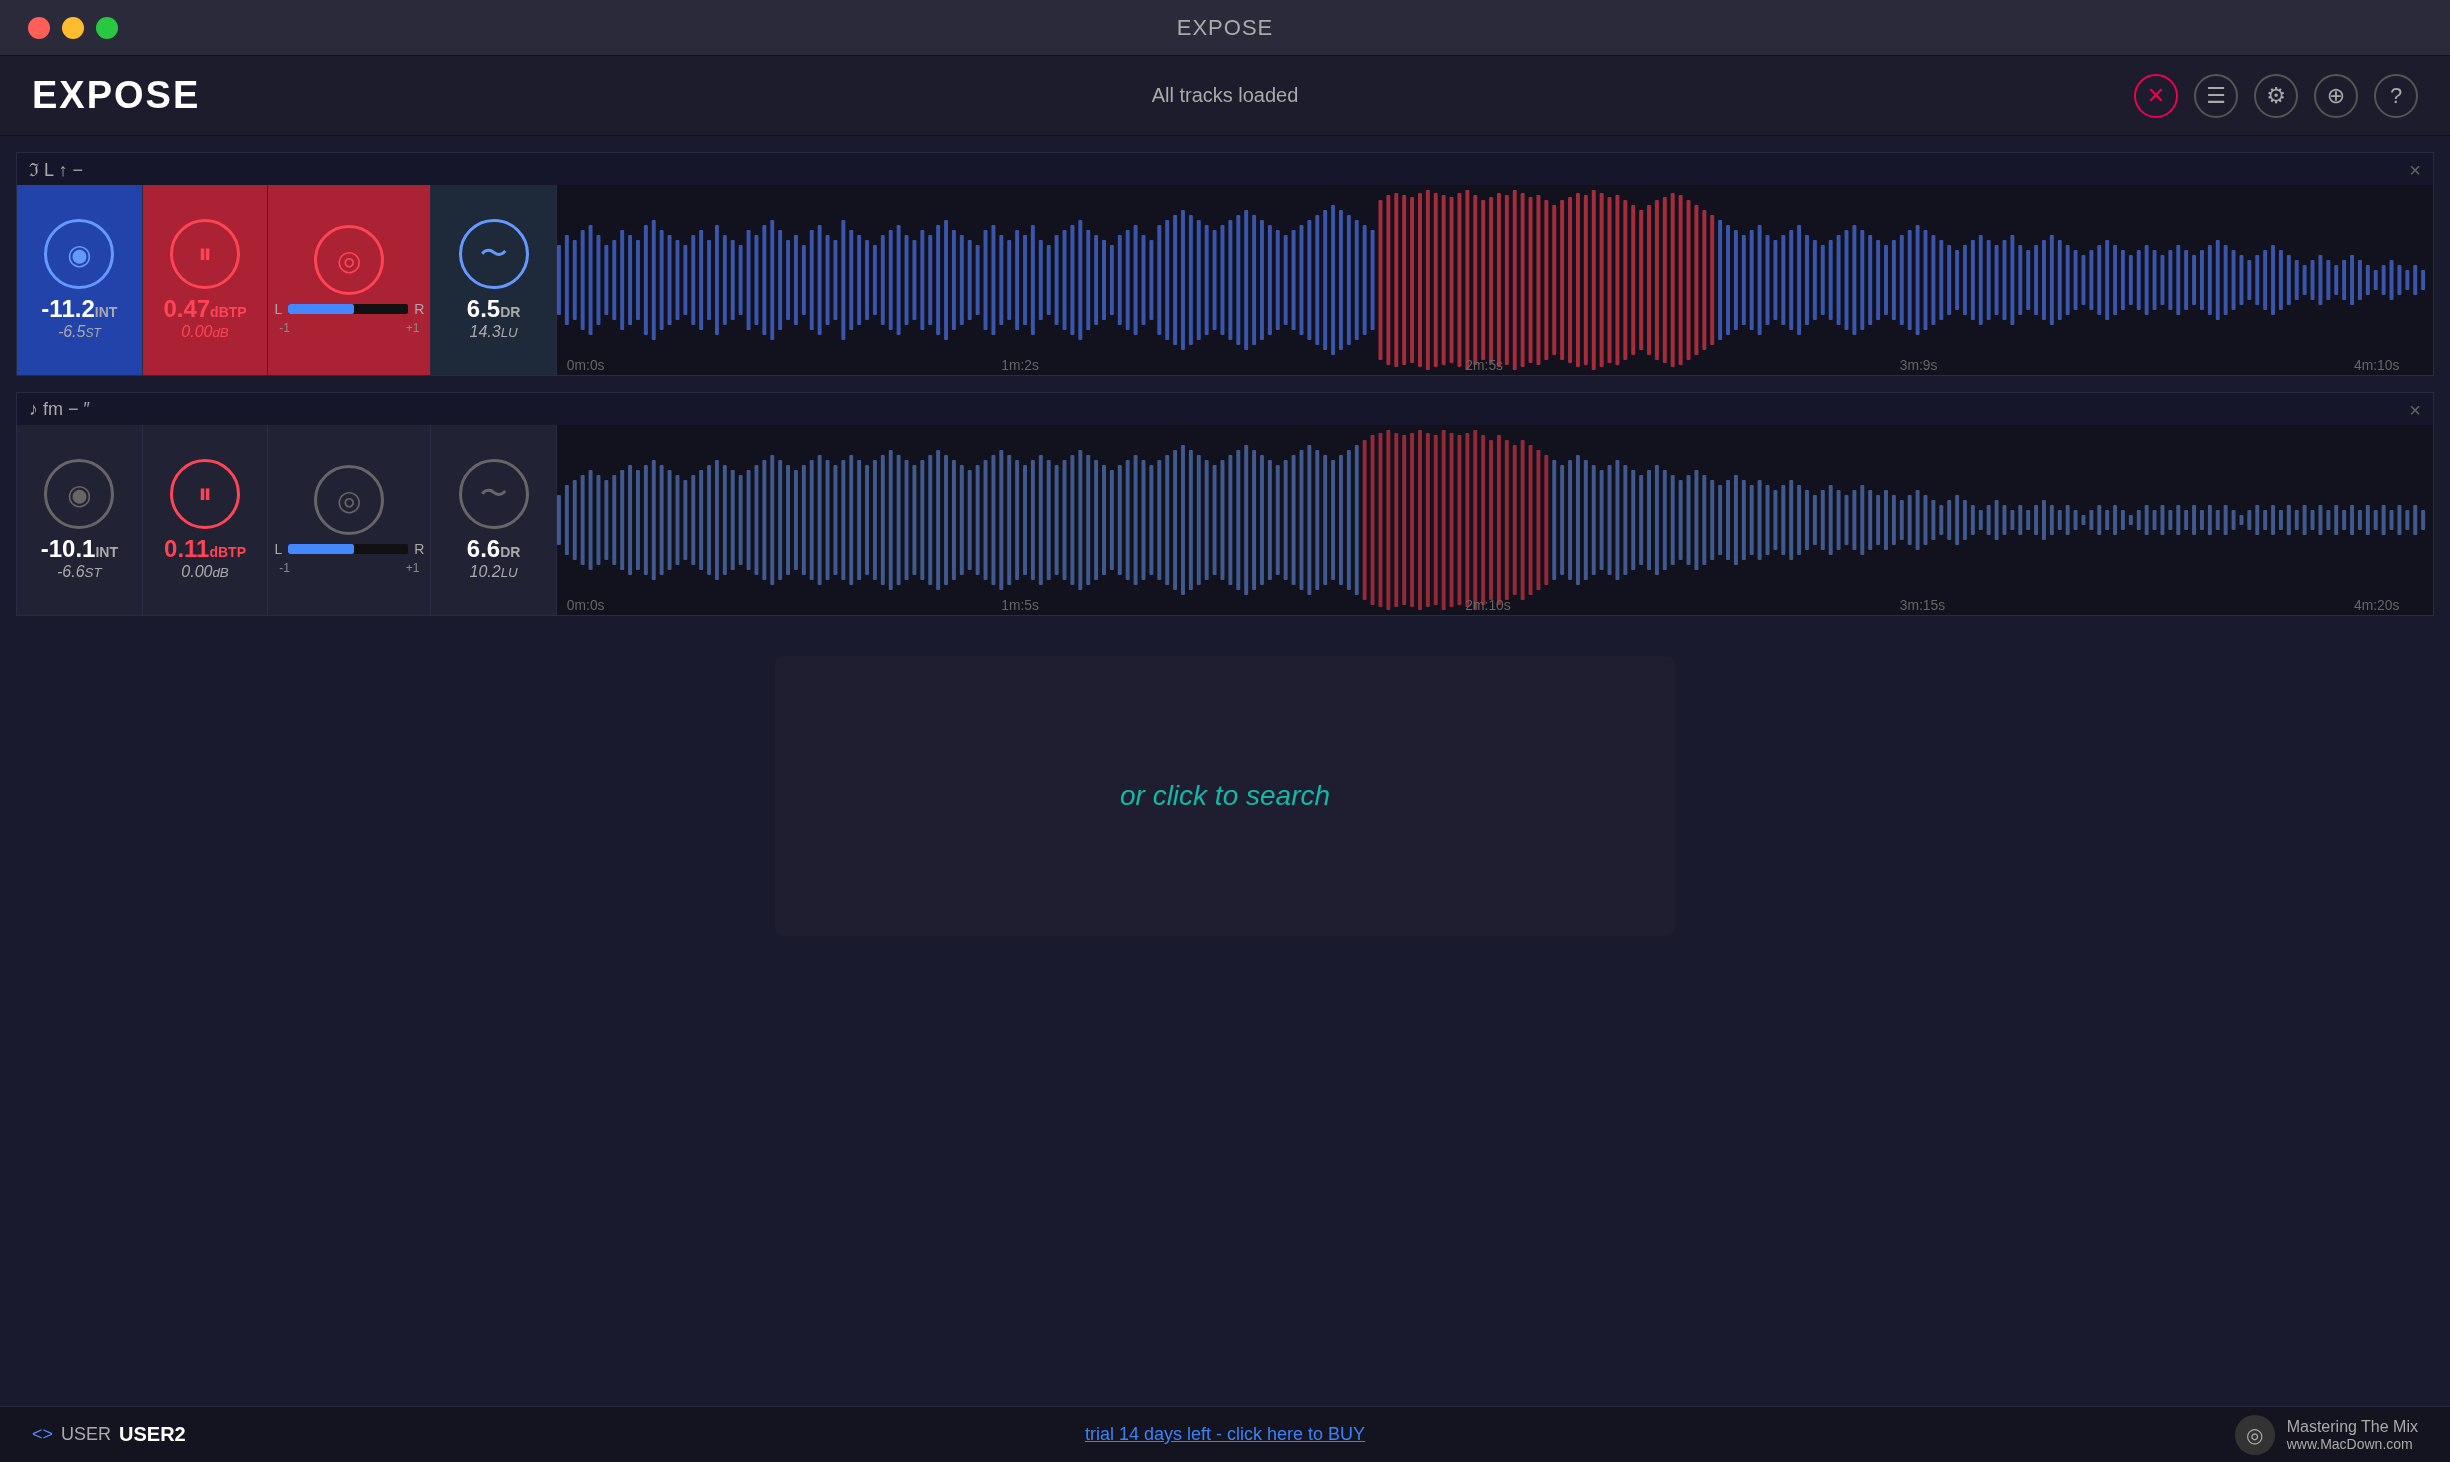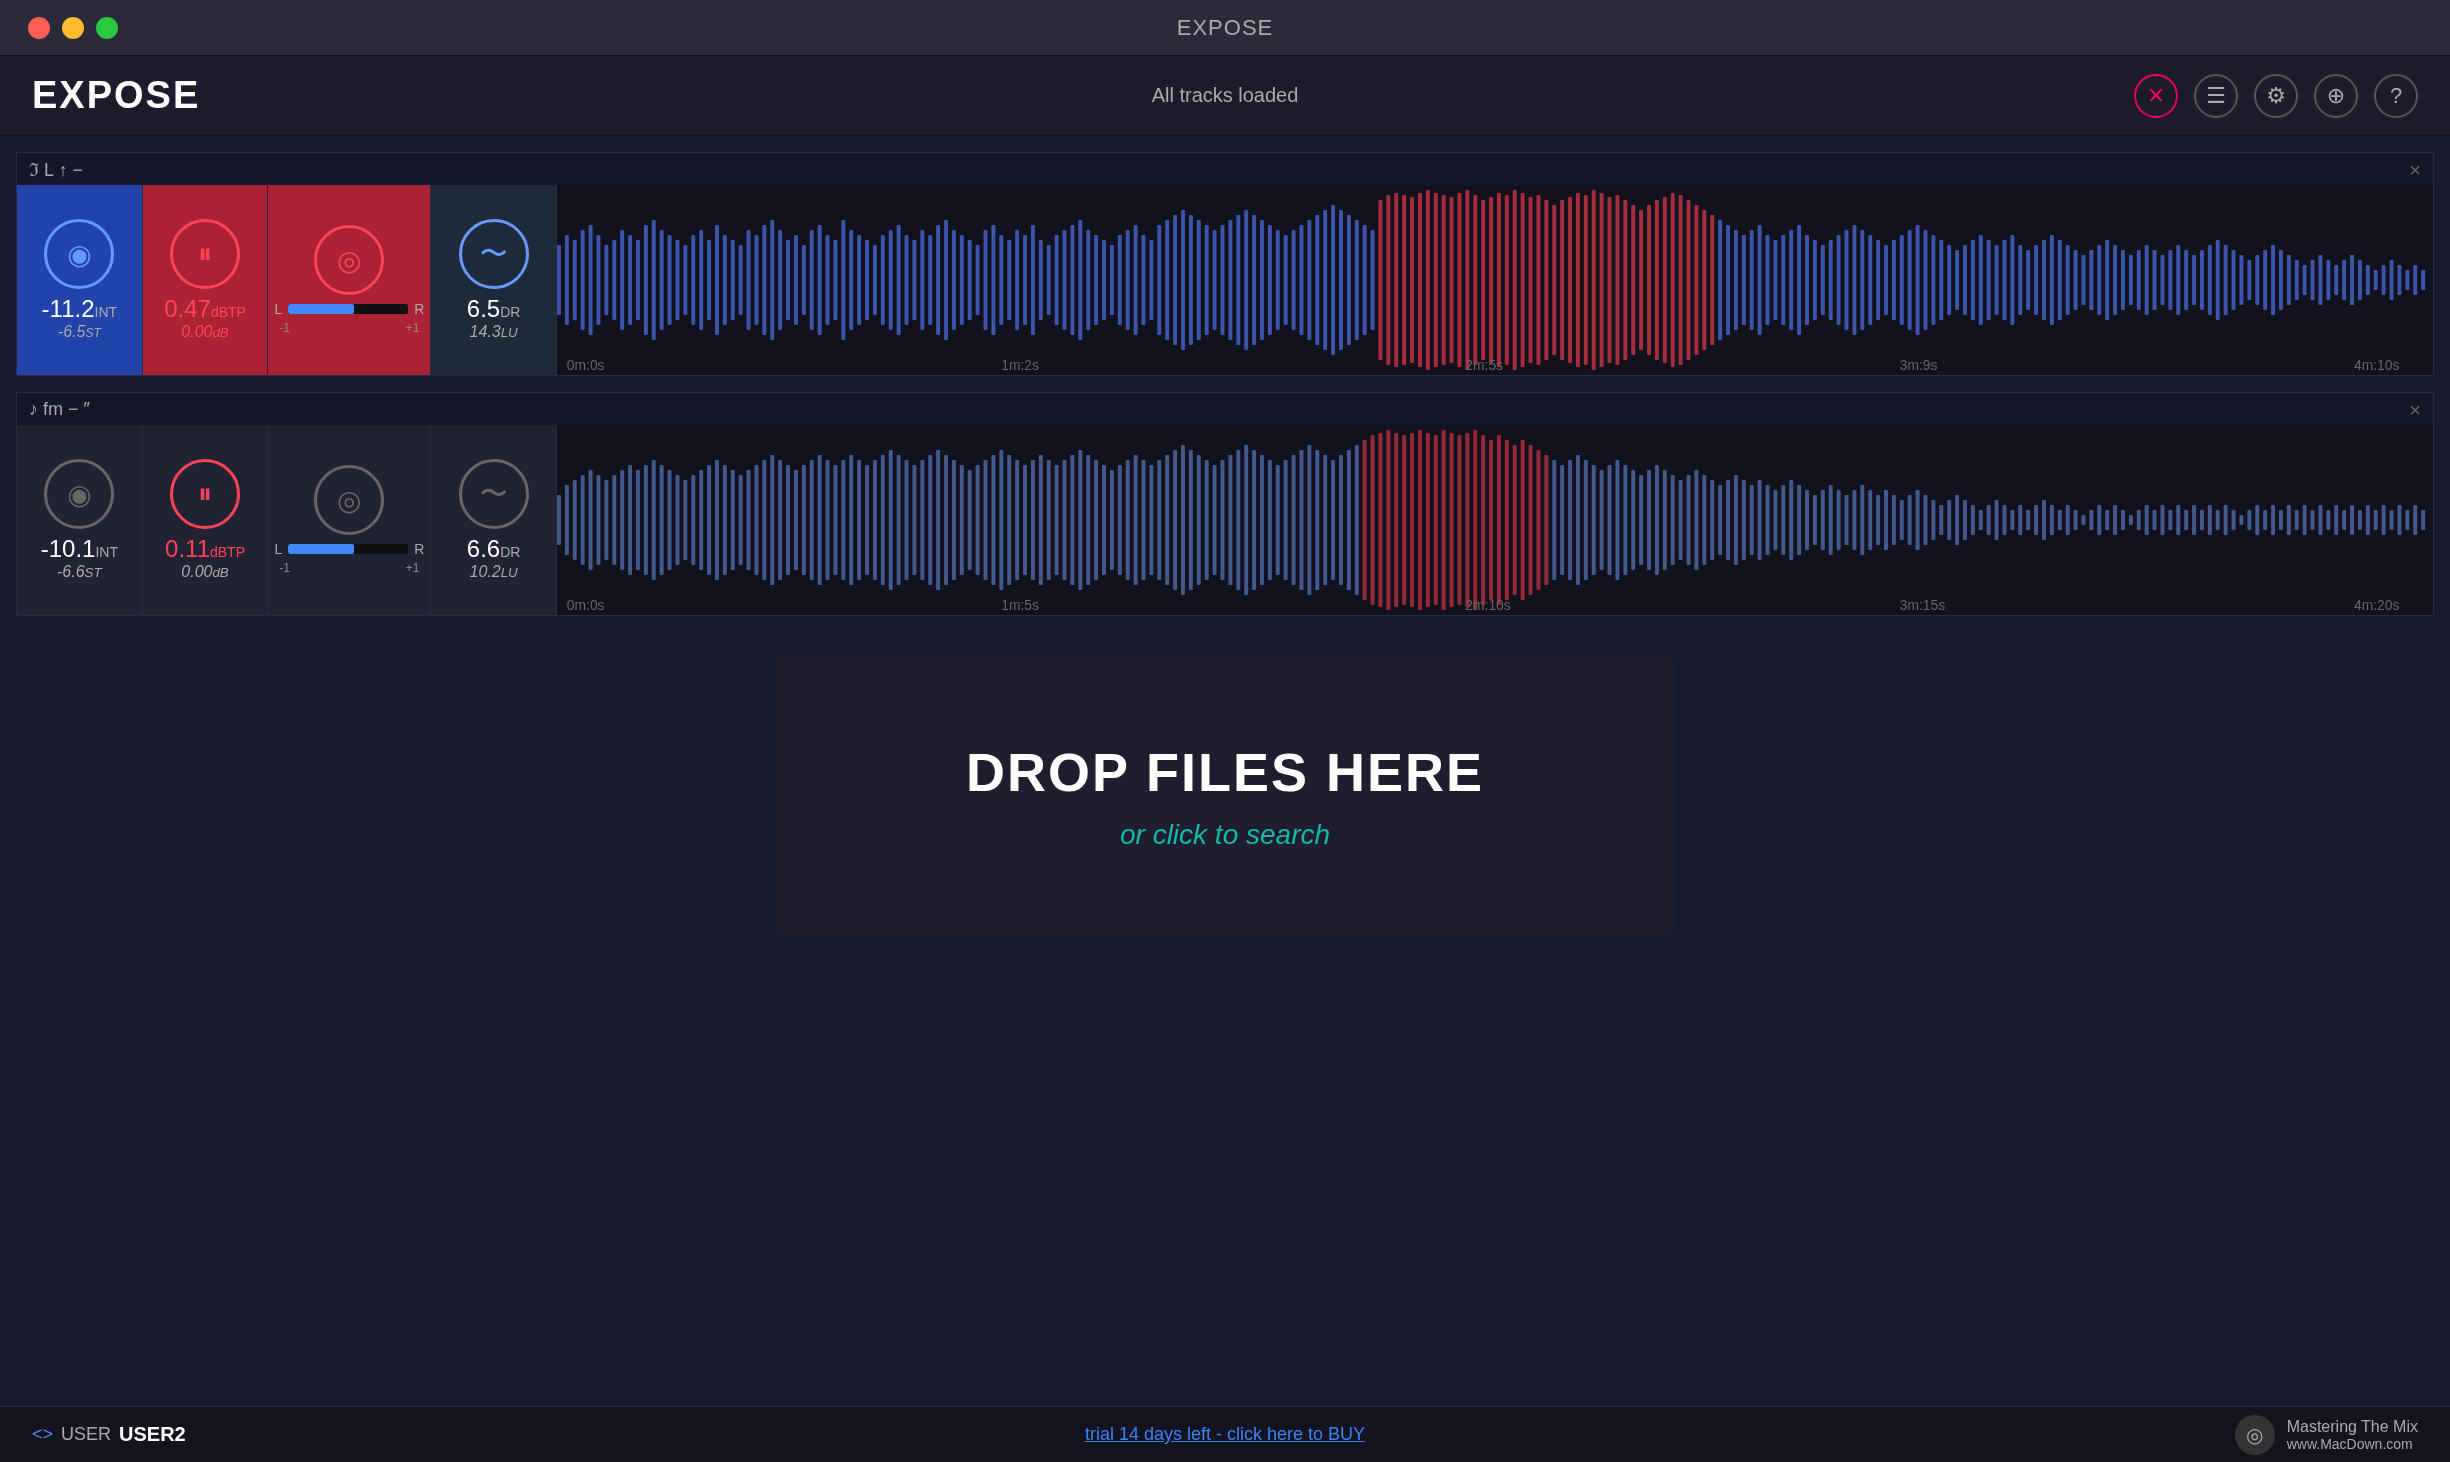--- a/index.html
+++ b/index.html
@@ -159,21 +159,21 @@
       display: flex; align-items: center; justify-content: center;
       font-size: 28px;
       margin-bottom: 6px;
     }
     .metric-icon.blue-icon { border-color: #6699ff; color: #6699ff; }
     .metric-icon.red-icon  { border-color: #ff4455; color: #ff4455; }
     .metric-icon.gray-icon { border-color: #666; color: #666; }
 
     .metric-value {
       font-size: 24px;
-      font-weight: 400;
+      font-weight: 700;
       color: #fff;
     }
     .metric-value.red-val { color: #ff4455; }
     .metric-sub {
       font-size: 16px;
       color: #aaa;
       font-style: italic;
     }
     .metric-sub.red-sub { color: #ff4455; }
 
@@ -938,21 +938,20 @@
           <text x="450" y="185" fill="#666" font-size="14">1m:5s</text>
           <text x="920" y="185" fill="#666" font-size="14">2m:10s</text>
           <text x="1360" y="185" fill="#666" font-size="14">3m:15s</text>
           <text x="1820" y="185" fill="#666" font-size="14">4m:20s</text>
         </svg>
       </div>
     </div>
   </div>
 
   <div class="drop-zone">
-    <span class="drop-zone-title">DROP FILES HERE</span>
     <span class="drop-zone-sub">or click to search</span>
   </div>
 
 </div>
 
 <div class="footer">
   <div class="footer-user">
     <span style="color:#5588ff;font-size:18px">&lt;&gt;</span>
     <span>USER</span>
     <span class="footer-user-name">USER2</span>

